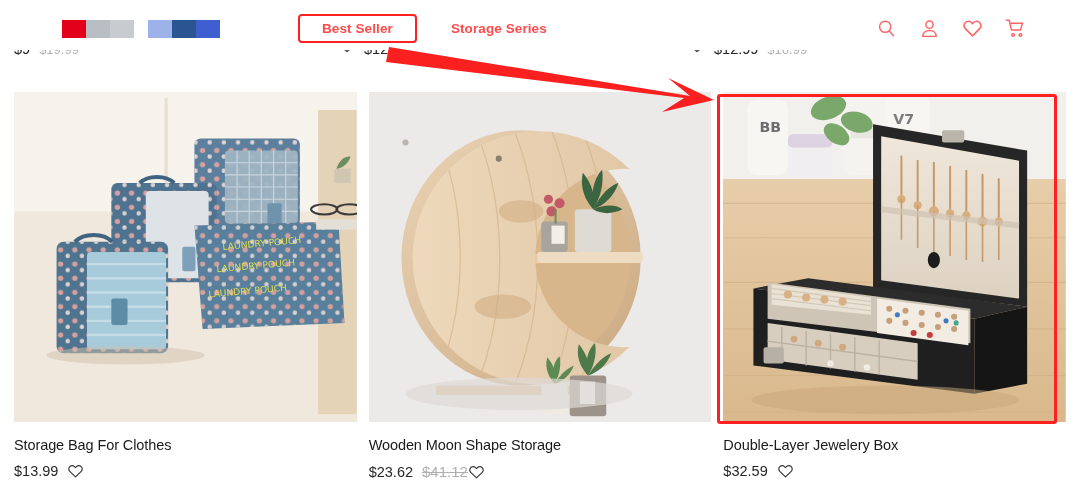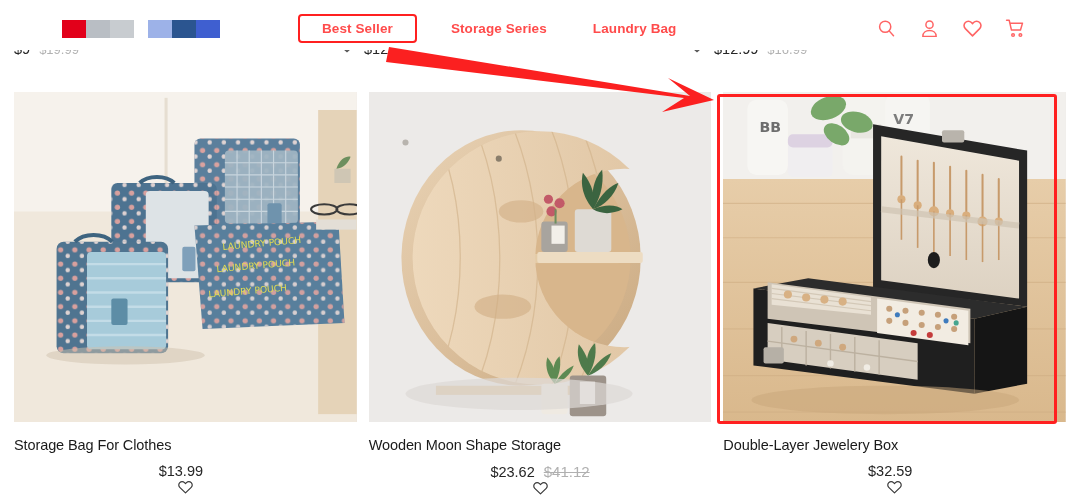--- a/index.html
+++ b/index.html
@@ -70,21 +70,20 @@
     background: #eceaea;
   }
   .thumb svg { display: block; width: 100%; height: 100%; }
   .card-title {
     margin-top: 15px; font-size: 14.5px; font-weight: normal; color: #1a1a1a;
     letter-spacing: -.1px;
   }
   .card-foot {
     margin-top: 10px; display: flex; align-items: center;
     justify-content: flex-start;
-    flex-direction: column;
   }
   .prices { display: flex; align-items: baseline; gap: 9px; }
   .price { font-size: 14.5px; color: #262626; }
   .price-old { font-size: 15px; color: #b0b0b0; text-decoration: line-through; }
   .fav { width: 17px; height: 16px; cursor: pointer; }
   .fav svg { display: block; }
 
   
   .anno { position: absolute; left: 0; top: 0; width: 1080px; height: 502px;
           pointer-events: none; }
@@ -109,21 +108,20 @@
       <div class="swatch-group">
         <span class="sw" style="background:#9db2e8"></span>
         <span class="sw" style="background:#2b5590"></span>
         <span class="sw" style="background:#3f5fd0"></span>
       </div>
     </div>
 
     <div class="navbar">
       <button class="nav-item highlighted">Best Seller</button>
       <button class="nav-item spaced">Storage Series</button>
-      <button class="nav-item">Laundry Bag</button>
     </div>
 
     <div class="icon-bar">
       <span class="hicon">
         <svg viewBox="0 0 24 24" fill="none" stroke="#ff6464" stroke-width="1.7" stroke-linecap="round">
             <circle cx="10.5" cy="10" r="6.4"></circle>
             <line x1="15.3" y1="15" x2="20" y2="20.2"></line>
           </svg>
       </span>
       <span class="hicon">

